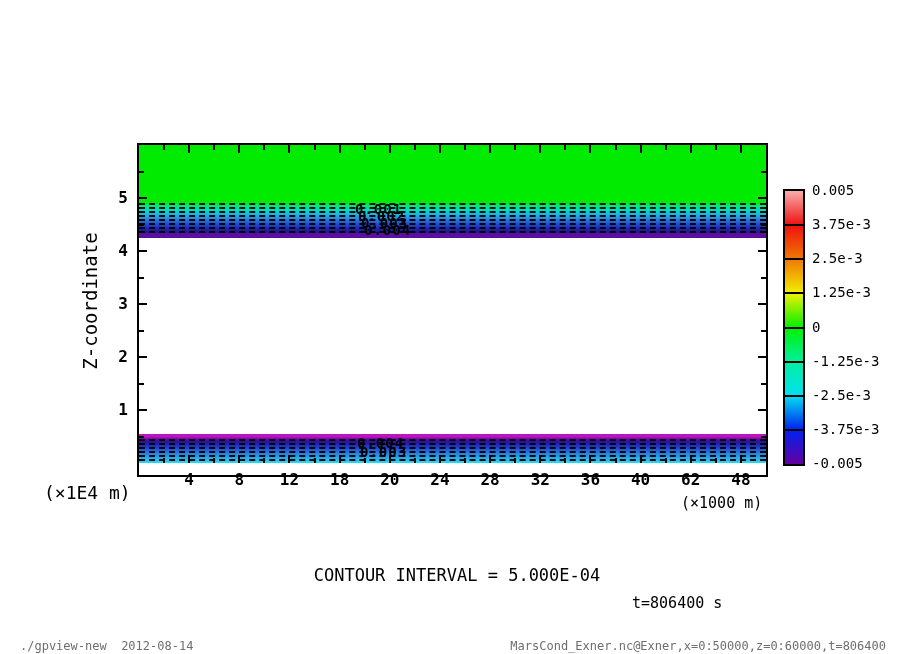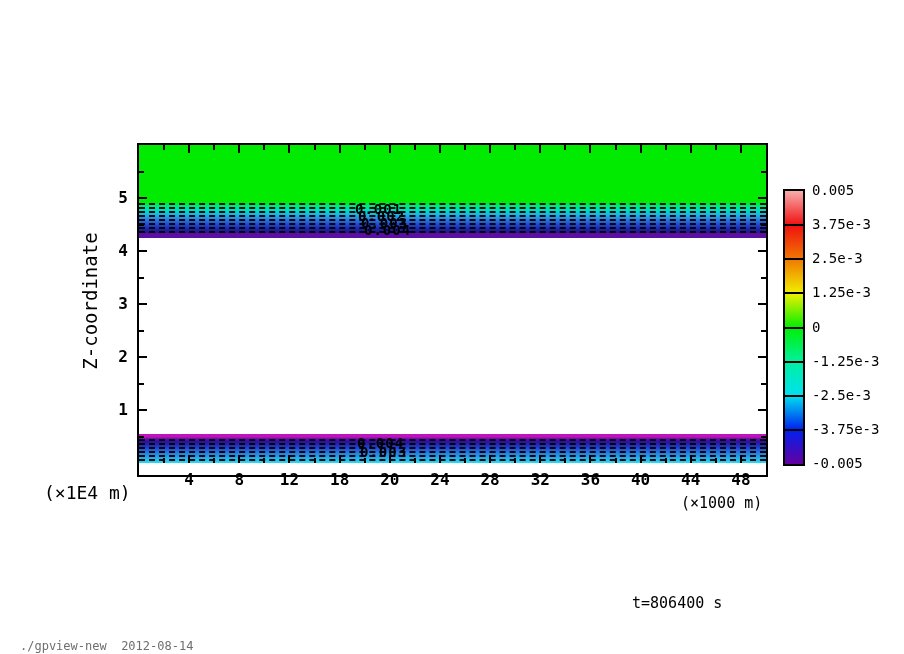--- a/index.html
+++ b/index.html
@@ -158,34 +158,36 @@
   <div class="abs" id="cbar">
       <div class="cbar-div" style="top: 33.125px;"></div>
       <div class="cbar-div" style="top: 67.25px;"></div>
       <div class="cbar-div" style="top: 101.375px;"></div>
       <div class="cbar-div" style="top: 135.5px;"></div>
       <div class="cbar-div" style="top: 169.625px;"></div>
       <div class="cbar-div" style="top: 203.75px;"></div>
       <div class="cbar-div" style="top: 237.875px;"></div>
     </div>
 
+  <div class="abs" id="cinterval">CONTOUR INTERVAL = 5.000E-04</div>
   <div class="abs" id="timestamp">t=806400 s</div>
   <div class="abs footer" id="footer-left">./gpview-new  2012-08-14</div>
+  <div class="abs footer" id="footer-right">MarsCond_Exner.nc@Exner,x=0:50000,z=0:60000,t=806400</div>
 
 <div class="xlab" style="left: 189.16px;">4</div>
     <div class="xlab" style="left: 239.32px;">8</div>
     <div class="xlab" style="left: 289.48px;">12</div>
     <div class="xlab" style="left: 339.64px;">18</div>
     <div class="xlab" style="left: 389.8px;">20</div>
     <div class="xlab" style="left: 439.96px;">24</div>
     <div class="xlab" style="left: 490.12px;">28</div>
     <div class="xlab" style="left: 540.28px;">32</div>
     <div class="xlab" style="left: 590.44px;">36</div>
     <div class="xlab" style="left: 640.6px;">40</div>
-    <div class="xlab" style="left: 690.76px;">44</div>
+    <div class="xlab" style="left: 690.76px;">62</div>
     <div class="xlab" style="left: 740.92px;">48</div>
     <div class="ylab" style="left: 98px; top: 401px;">1</div>
     <div class="ylab" style="left: 98px; top: 348px;">2</div>
     <div class="ylab" style="left: 98px; top: 295px;">3</div>
     <div class="ylab" style="left: 98px; top: 242px;">4</div>
     <div class="ylab" style="left: 98px; top: 189px;">5</div>
     <div class="cbar-lab" style="top: 182px;">0.005</div>
     <div class="cbar-lab" style="top: 216.125px;">3.75e-3</div>
     <div class="cbar-lab" style="top: 250.25px;">2.5e-3</div>
     <div class="cbar-lab" style="top: 284.375px;">1.25e-3</div>

